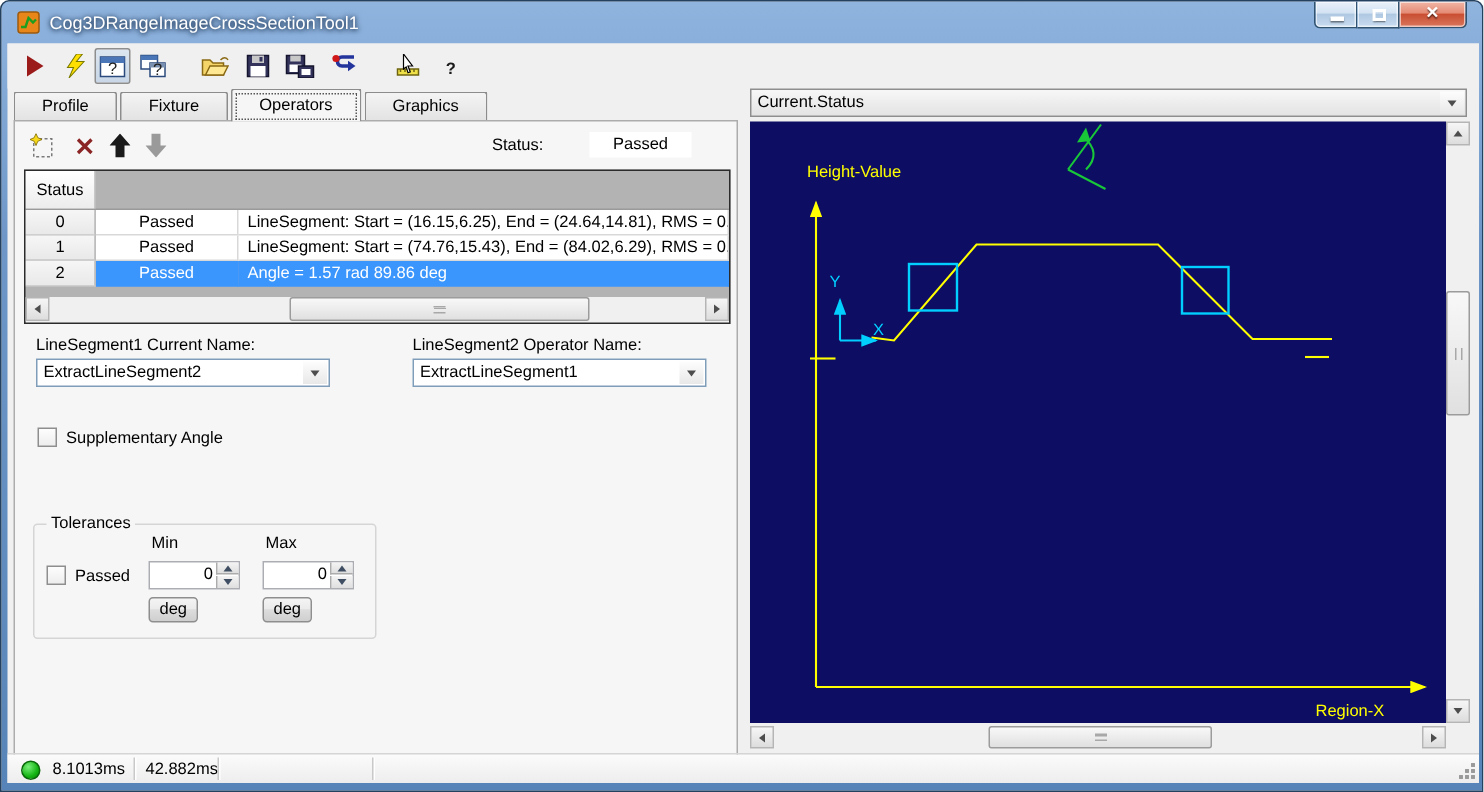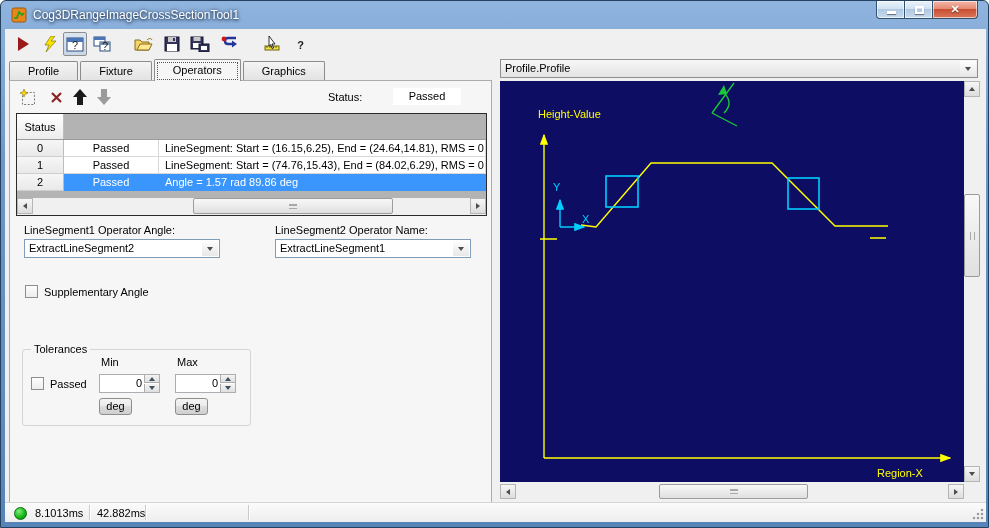--- a/index.html
+++ b/index.html
@@ -293,21 +293,21 @@
             </span>
           <span class="sb-btn" style="right:0; top:0; width:16px; height:16px;">
               <span class="tri right"></span>
             </span>
           <span class="sb-thumb" style="left:176px; top:0; width:200px; height:16px;">
               <span class="grip-h"></span>
             </span>
         </div>
       </div>
 
-      <span class="fld-label" style="left:14px; top:143px;">LineSegment1 Operator Angle:</span>
+      <span class="fld-label" style="left:14px; top:143px;">LineSegment1 Current Name:</span>
       <div class="combo" style="left:14px; top:158px; width:196px;">
         <span>ExtractLineSegment2</span>
         <span class="drop">
             <span class="tri down"></span>
           </span>
       </div>
       <span class="fld-label" style="left:265px; top:143px;">LineSegment2 Operator Name:</span>
       <div class="combo" style="left:265px; top:158px; width:196px;">
         <span>ExtractLineSegment1</span>
         <span class="drop">
@@ -346,21 +346,21 @@
               </span>
           </span>
         </div>
         <span class="btn" style="left:76px; top:48px;">deg</span>
         <span class="btn" style="left:152px; top:48px;">deg</span>
       </div>
     </div>
 
     <div class="right-panel">
       <div class="combo combo2 rp-combo">
-        <span>Profile.Profile</span>
+        <span>Current.Status</span>
         <span class="drop">
             <span class="tri down"></span>
           </span>
       </div>
 
       <div class="gfx-wrap">
         <svg id="gfx" width="464" height="401" viewBox="0 0 464 401">
           <defs>
             <marker id="arrY" viewBox="0 0 8 6" refX="7" refY="3" markerWidth="8" markerHeight="6" orient="auto">
                 <polygon points="0,0 8,3 0,6" fill="#FFFF00"></polygon>

